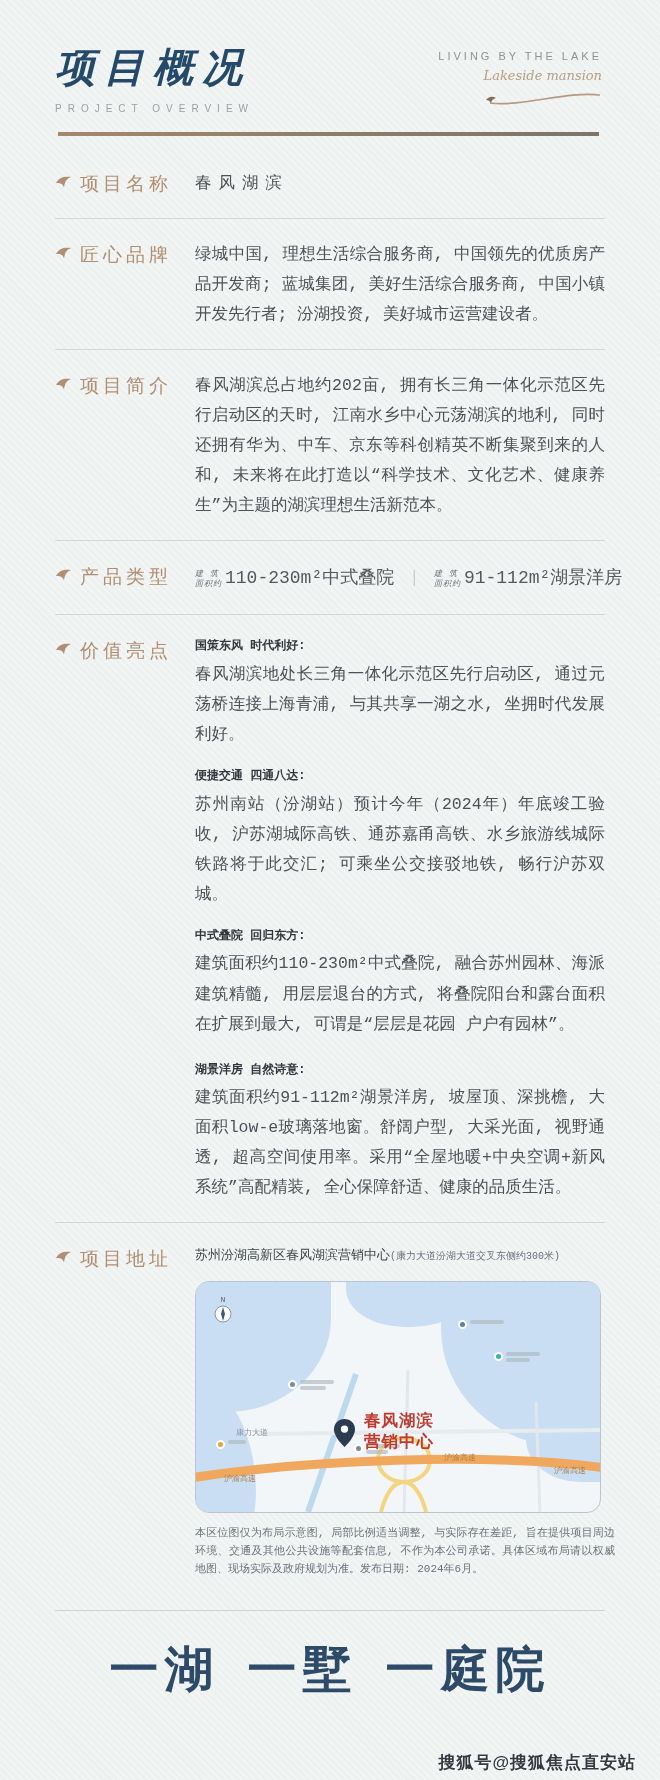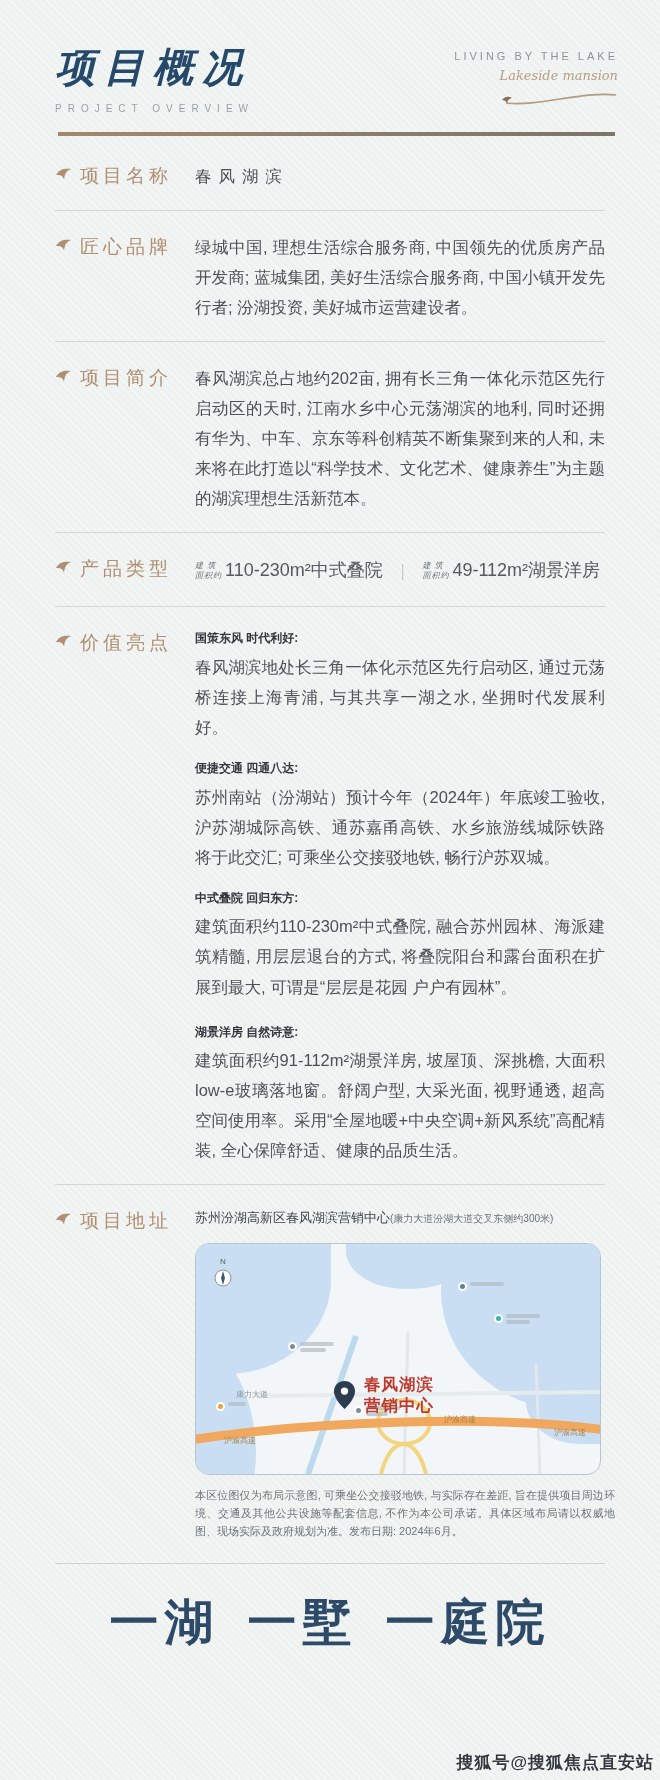--- a/index.html
+++ b/index.html
@@ -3,35 +3,35 @@
 <meta charset="utf-8">
 <style>
   * { margin:0; padding:0; box-sizing:border-box; }
   html,body { width:660px; }
   body { font-family:"Liberation Sans","DejaVu Sans",sans-serif; }
   .page { position:relative; width:660px; height:1780px; overflow:hidden;
           background:#edf1f0;
           background-image:repeating-linear-gradient(45deg, rgba(255,255,255,.35) 0 2px, rgba(0,0,0,0) 2px 5px); }
 
   
-  .hd { padding:40px 42px 0 55px; }
+  .hd { padding:40px 58px 0 55px; }
   .hd-row { display:flex; justify-content:space-between; align-items:flex-start; }
   .hd-title { font-family:"DejaVu Serif","Liberation Serif",serif; font-style:italic; font-weight:bold;
               font-size:40px; color:#24496b; letter-spacing:9px; }
   .hd-sub { margin-top:8px; font-size:10px; letter-spacing:6px; color:#9aa1a5; }
   .hd-right { text-align:right; padding-top:10px; }
   .hd-tag { font-size:11px; letter-spacing:3px; color:#8d9397; }
   .hd-script { font-family:"DejaVu Serif","Liberation Serif",serif; font-style:italic;
                font-size:13px; color:#b89d82; margin-top:6px; }
   .hd-swoosh { margin-top:4px; }
   .hd-bar { margin:18px 3px 0 3px; height:4px;
             background:linear-gradient(90deg,#a3886c,#8f7d6a,#7d746a); }
 
   
-  .wrap { padding:4px 55px; }
+  .wrap { padding:12px 55px;font-family:Liberation Mono, monospace; }
   .section { display:flex; padding:21px 0 19px 0; border-bottom:1px solid #d2d7d9; }
   .section.last { border-bottom:none; }
   .s-label { width:140px; flex:none; display:flex; align-items:flex-start; gap:8px;
              color:#b08f72; font-size:19px; letter-spacing:4px; padding-top:2px; white-space:nowrap; }
   .s-label svg { margin-top:4px; flex:none; }
   .s-body { flex:1; min-width:0; color:#4d5156; font-size:16.5px; line-height:1.82; text-align:justify; }
   .s-value { letter-spacing:7px; }
 
   .prod-line { display:flex; align-items:center; color:#55595e; font-size:18px; white-space:nowrap; }
   .stack { display:inline-flex; flex-direction:column; font-size:8px; line-height:1.25;
@@ -68,21 +68,21 @@
   .hwy-label { position:absolute; font-size:8px; color:#a97e46; white-space:nowrap; }
 
   .disclaimer { margin-top:11px; width:420px; font-size:11px; line-height:1.65;
                 color:#6b7278; text-align:justify; }
 
   
   .footer { margin:0 55px; border-top:1px solid #cdd2d5; padding-top:26px; text-align:center; }
   .slogan { font-family:"DejaVu Serif","Liberation Serif",serif; font-weight:bold;
             font-size:49px; color:#2e4a69; letter-spacing:6px; }
   .slogan span { margin:0 14px; }
-  .watermark { position:absolute; right:6px; bottom:6px; font-size:17px; font-weight:bold;
+  .watermark { position:absolute; right:24px; bottom:6px; font-size:17px; font-weight:bold;
                color:#34383f; letter-spacing:1px; text-shadow:0 0 1px #fff,1px 1px 0 rgba(255,255,255,.6); }
 </style>
 </head>
 <body>
 
 <div class="page">
 
   <div class="hd">
     <div class="hd-row">
       <div>
@@ -146,21 +146,21 @@
         <span class="stack">
           <i>建 筑</i>
             <i>面积约</i>
         </span>
         <span>110-230m²中式叠院</span>
         <span class="prod-sep">｜</span>
         <span class="stack">
           <i>建 筑</i>
             <i>面积约</i>
         </span>
-        <span>49-112m²湖景洋房</span>
+        <span>91-112m²湖景洋房</span>
       </div>
     </div>
 
     <div class="section">
       <div class="s-label">
         <svg width="17" height="14" viewBox="0 0 17 14">
             <path d="M1,8 C4,2.5 9,1 16,2 C11.5,4 10,6 9,12.5 C8,8.5 5,7.5 1,8 Z" fill="#b08f72"></path>
           </svg>
         <span>价值亮点</span>
       </div>
@@ -266,21 +266,21 @@
               <div>营销中心</div>
             </div>
           </div>
 
           <div class="road-label" style="left:40px; top:144px;">康力大道</div>
           <div class="hwy-label" style="left:28px; top:190px;">沪渝高速</div>
           <div class="hwy-label" style="left:248px; top:169px;">沪渝高速</div>
           <div class="hwy-label" style="left:358px; top:182px;">沪渝高速</div>
         </div>
 
-        <div class="disclaimer">本区位图仅为布局示意图, 可乘坐公交接驳地铁, 与实际存在差距, 旨在提供项目周边环境、交通及其他公共设施等配套信息, 不作为本公司承诺。具体区域布局请以权威地图、现场实际及政府规划为准。发布日期: 2024年6月。</div>
+        <div class="disclaimer">本区位图仅为布局示意图, 局部比例适当调整, 与实际存在差距, 旨在提供项目周边环境、交通及其他公共设施等配套信息, 不作为本公司承诺。具体区域布局请以权威地图、现场实际及政府规划为准。发布日期: 2024年6月。</div>
       </div>
     </div>
   </div>
 
   <div class="footer">
     <div class="slogan">
       <span>一湖</span><span>一墅</span><span>一庭院</span>
     </div>
 
   </div>

